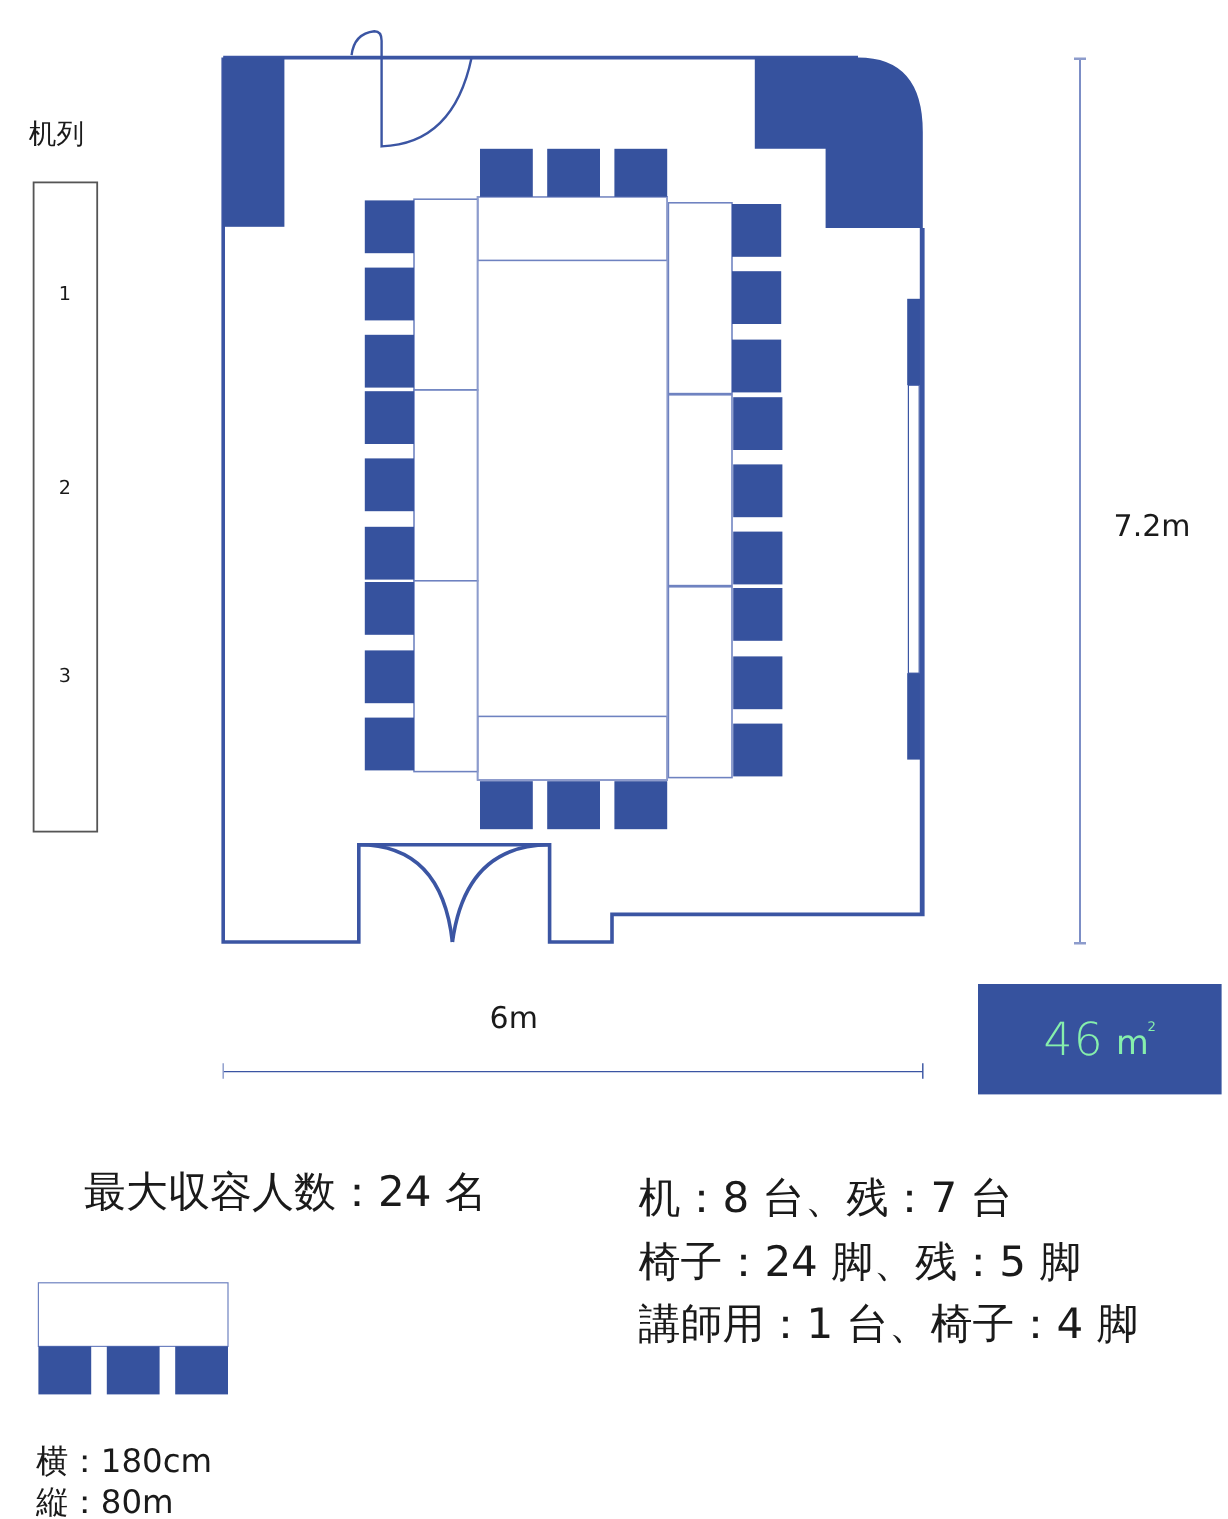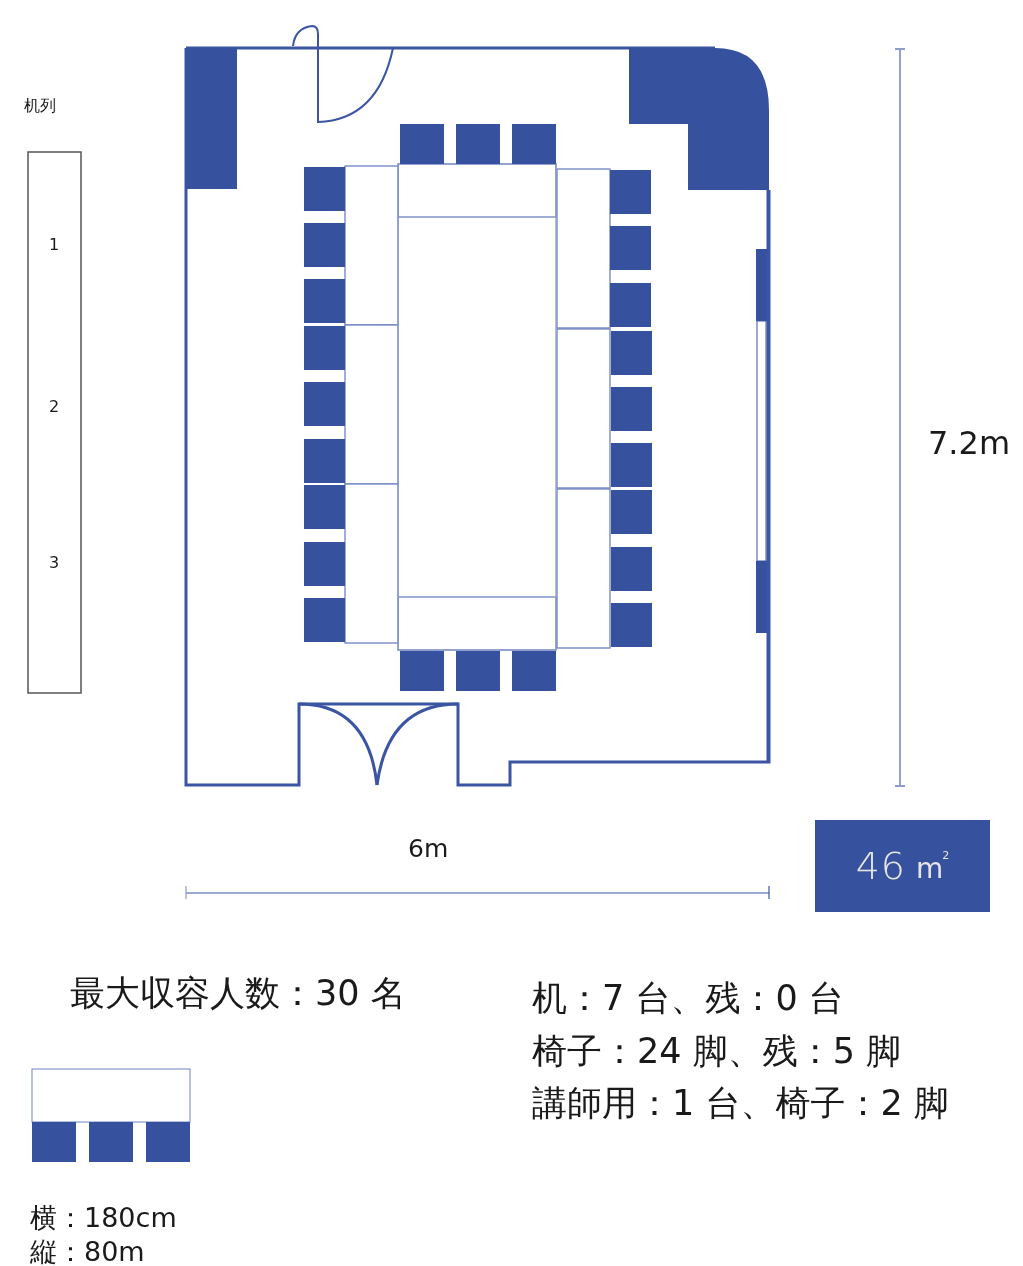--- a/index.html
+++ b/index.html
@@ -1,25 +1,25 @@
 <!DOCTYPE html>
 <html><head>
   <meta charset="utf-8">
   <style>
     html, body { margin: 0; padding: 0; background: #ffffff; }
     body { width: 1023px; height: 1266px; position: relative; overflow: hidden;
            font-family: "DejaVu Sans", "Liberation Sans", sans-serif; color: #1a1a1a; }
     #plan { position: absolute; left: 0; top: 0; }
     .txt { position: absolute; white-space: nowrap; }
-    .col-title { left: 24px; top: 96px; font-size: 16px; }
+    .col-title { left: 24px; top: 96px; font-size: 23px; }
     .row-num { font-size: 16px; width: 54px; text-align: center; left: 27px; }
     .dim-w { left: 408px; top: 834px; font-size: 25px; text-align: center; }
-    .dim-h { left: 928px; top: 424px; font-size: 32px; }
-    .area-box { position: absolute; left: 815px; top: 820px; width: 175px; height: 92px;
-                background: #36529e; color: #e5e5e5; display: flex; align-items: center; justify-content: center; }
+    .dim-h { left: 928px; top: 424px; font-size: 25px; }
+    .area-box { position: absolute; left: 815px; top: 820px; width: 203px; height: 92px;
+                background: #36529e; color: #86efac; display: flex; align-items: center; justify-content: center; }
     .area-val { font-size: 38px; font-weight: 300; letter-spacing: 1px; }
     .area-unit { font-size: 28px; margin-left: 10px; position: relative; top: 2px; text-align: center; }
     .area-unit sup { font-size: 11px; position: relative; top: -8px; margin-left: -1px; }
     .capacity { left: 70px; top: 970px; font-size: 35px; }
     .inv { left: 532px; font-size: 35px; }
     .legend-txt { left: 30px; font-size: 27px; margin-top: 14px; }
   </style>
 </head>
 <body>
 
@@ -119,20 +119,20 @@
 <div class="txt row-num" style="top:553px">3</div>
 
 <div class="txt dim-w">6m</div>
 <div class="txt dim-h">7.2m</div>
 
 <div class="area-box">
   <span class="area-val">46</span>
   <span class="area-unit"><span>m</span><sup>2</sup></span>
 </div>
 
-<div class="txt capacity">最大収容人数：30 名</div>
+<div class="txt capacity">最大収容人数：24 名</div>
 
-<div class="txt inv" style="top:975px">机：7 台、残：0 台</div>
+<div class="txt inv" style="top:975px">机：8 台、残：7 台</div>
 <div class="txt inv" style="top:1028px">椅子：24 脚、残：5 脚</div>
-<div class="txt inv" style="top:1080px">講師用：1 台、椅子：2 脚</div>
+<div class="txt inv" style="top:1080px">講師用：1 台、椅子：4 脚</div>
 
 <div class="txt legend-txt" style="top:1186px">横：180cm</div>
 <div class="txt legend-txt" style="top:1220px">縦：80m</div>
 
 </body></html>

